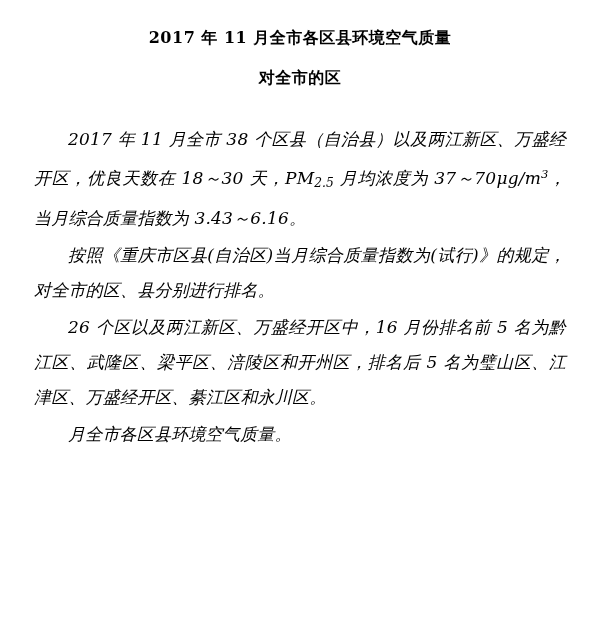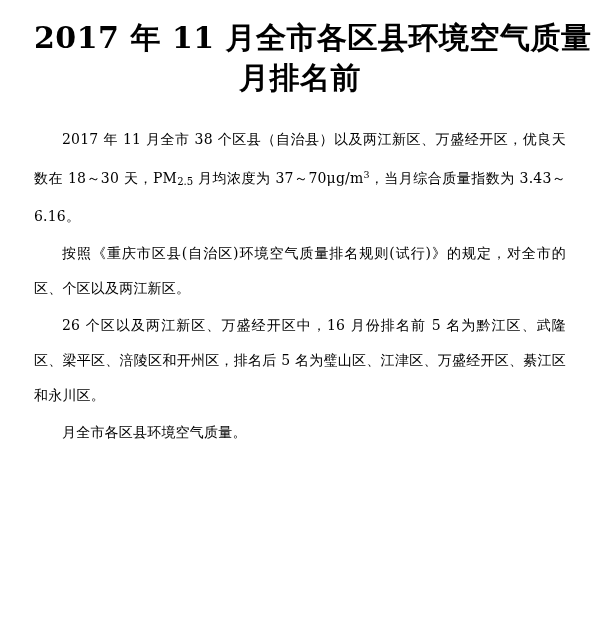--- a/index.html
+++ b/index.html
@@ -16,69 +16,70 @@
   }
   .page {
     width: 600px;
     height: 620px;
     box-sizing: border-box;
     padding: 14px 34px 0 34px;
     position: relative;
   }
   .doc-title {
     text-align: center;
-    font-size: 30px;
+    font-size: 16px;
     font-weight: bold;
     line-height: 40px;
     letter-spacing: 0.5px;
     margin: 0;
     padding-top: 4px;
   }
   .title-line {
     display: block;
     white-space: nowrap;
   }
   .body-block {
     margin-top: 24px;
   }
   p.para {
     margin: 0 0 2px 0;
-    font-size: 14px;
+    font-size: 17px;
     line-height: 35px;
     text-align: justify;
     text-justify: inter-ideograph;
     text-indent: 2em;
     letter-spacing: 0.2px;
+    font-style: italic;
   }
   .sub {
     font-size: 0.72em;
     vertical-align: -0.22em;
     letter-spacing: 0;
   }
   .sup {
     font-size: 0.68em;
     vertical-align: 0.55em;
     letter-spacing: 0;
   }
 </style>
 </head>
 <body>
 
 <div class="page">
 
   <h1 class="doc-title">
     <span class="title-line">2017 年 11 月全市各区县环境空气质量</span>
-    <span class="title-line">月排名前</span>
+    <span class="title-line">对全市的区</span>
   </h1>
 
   <div class="body-block">
 
     <p class="para"><span>2017 年 11 月全市 38 个区县（自治县）以及两江新区、万</span><span>盛经开区，优良天数在 18～30 天，PM</span><span class="sub">2.5</span><span> 月均浓度为 37～70μg/m</span><span class="sup">3</span><span>，</span><span>当月综合质量指数为 3.43～6.16。</span></p>
 
-    <p class="para">按照《重庆市区县(自治区)环境空气质量排名规则(试行)》的规定，对全市的区、个区以及两江新区。</p>
+    <p class="para">按照《重庆市区县(自治区)当月综合质量指数为(试行)》的规定，对全市的区、县分别进行排名。</p>
 
     <p class="para">26 个区以及两江新区、万盛经开区中，16 月份排名前 5 名为黔江区、武隆区、梁平区、涪陵区和开州区，排名后 5 名为璧山区、江津区、万盛经开区、綦江区和永川区。</p>
 
 
     <p class="para">月全市各区县环境空气质量。</p>
 
   </div>
 </div>
 
 </body></html>

